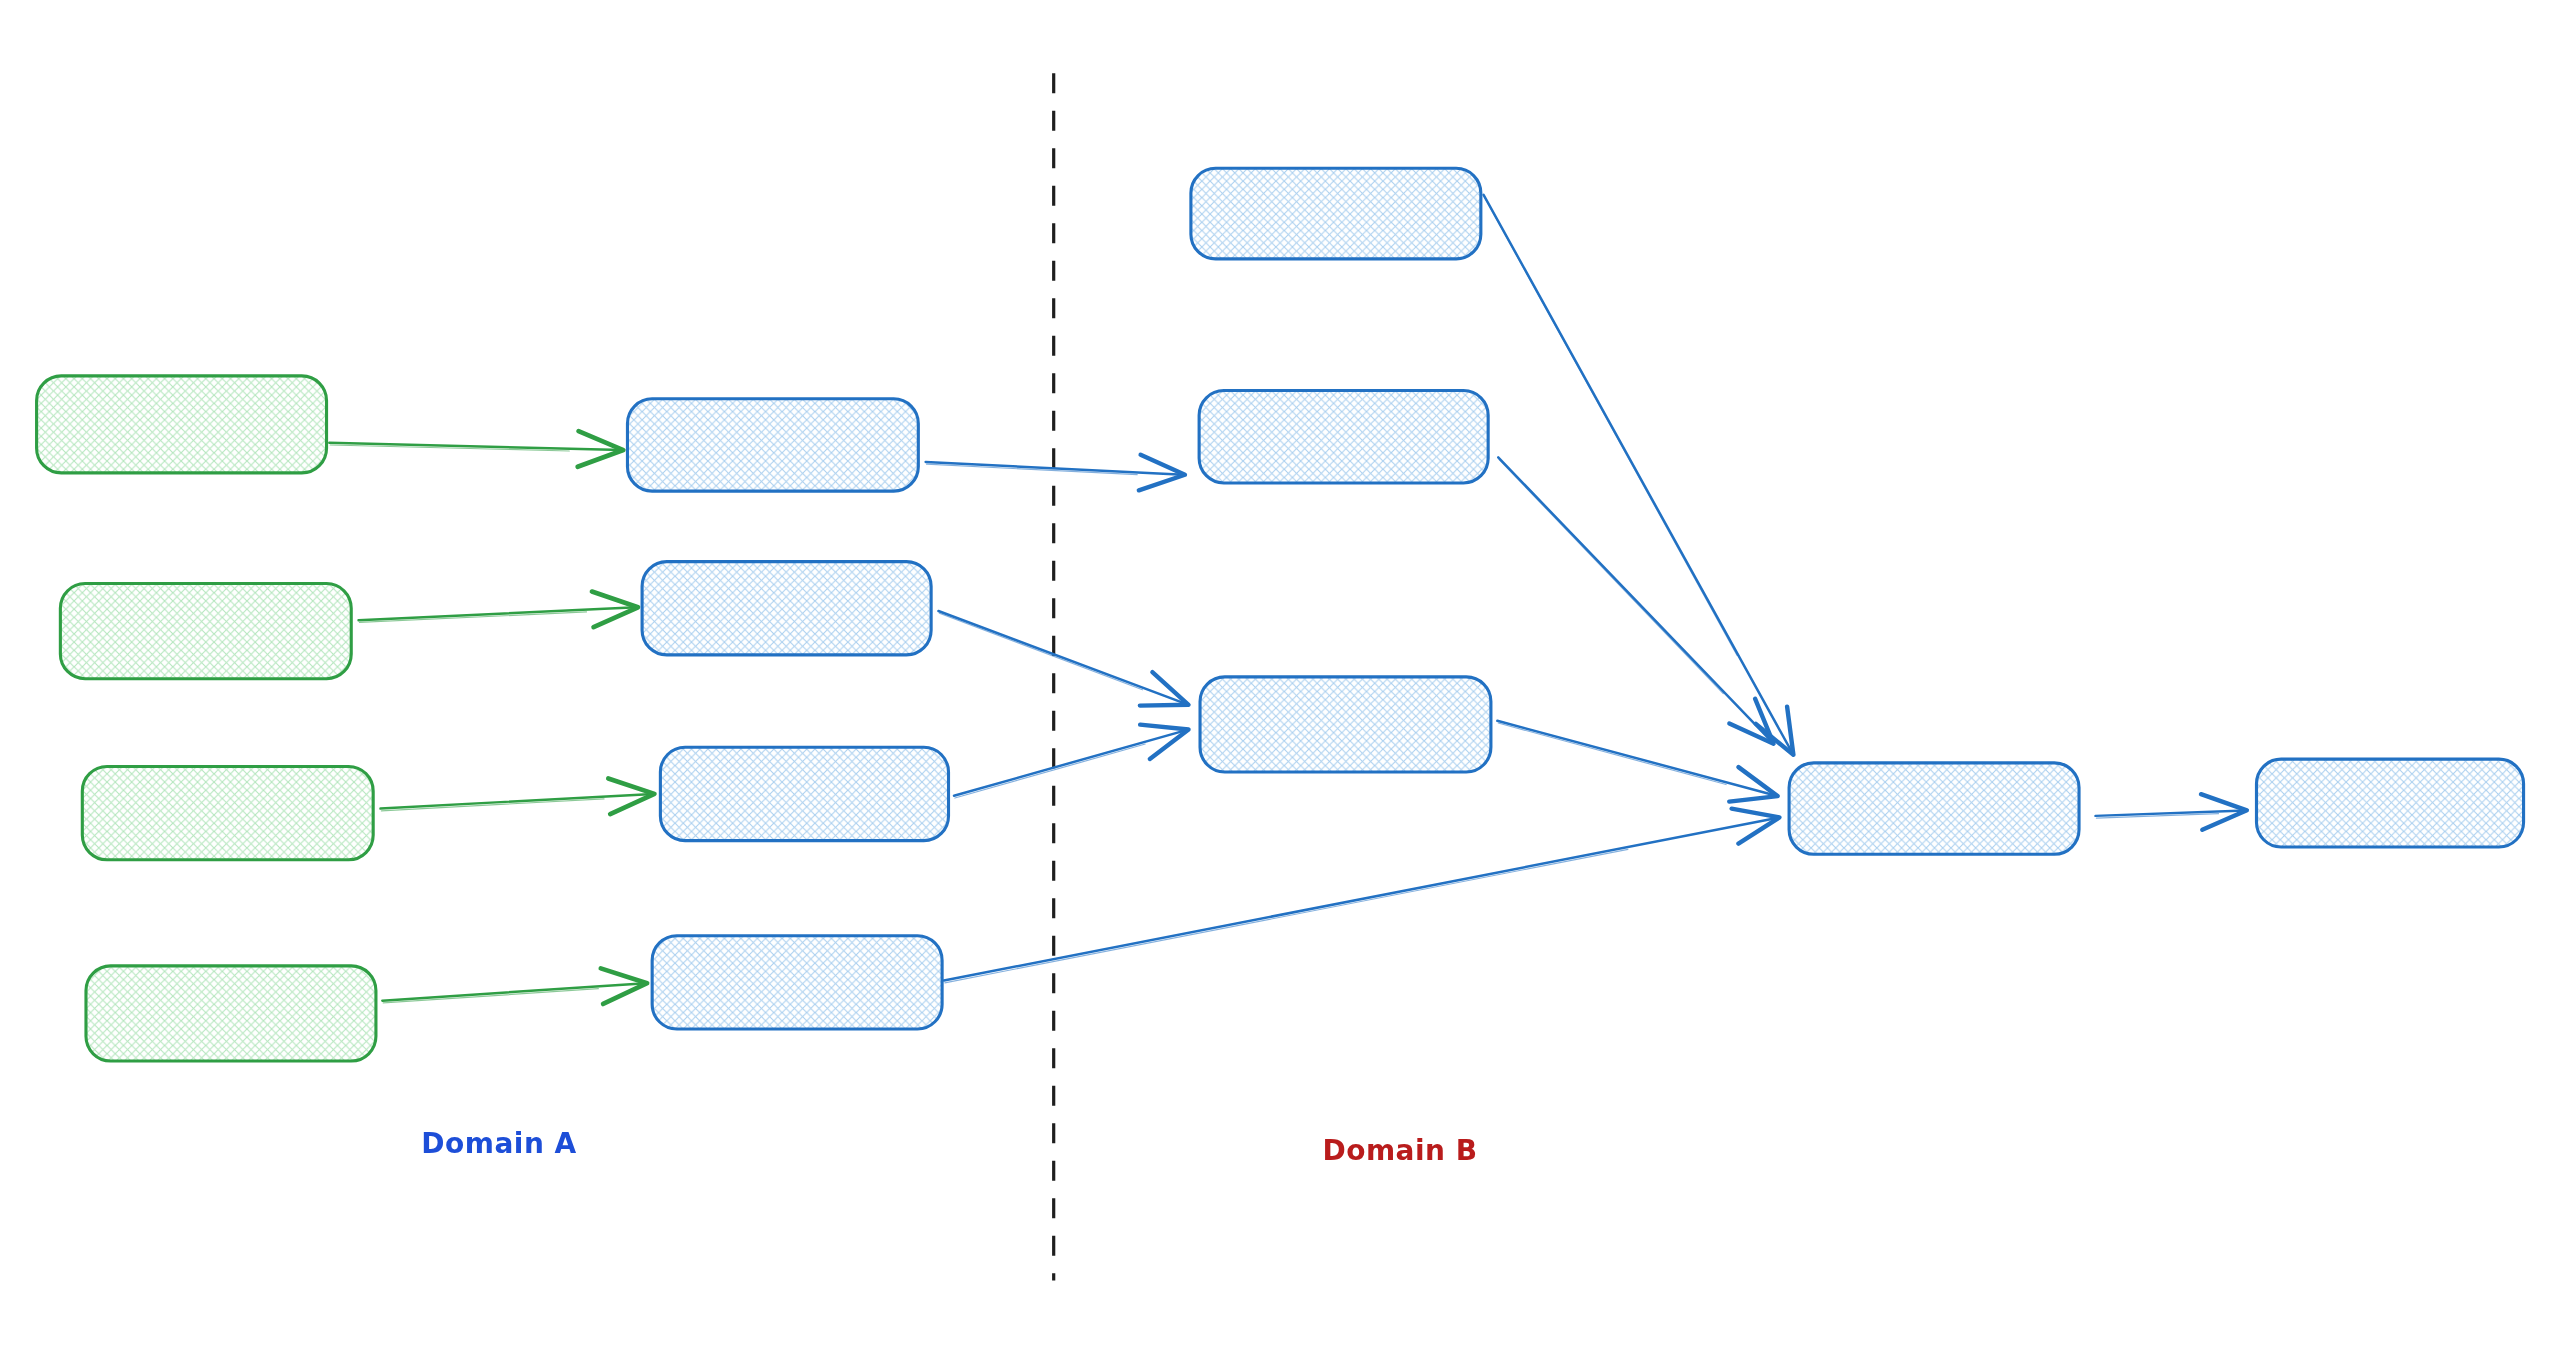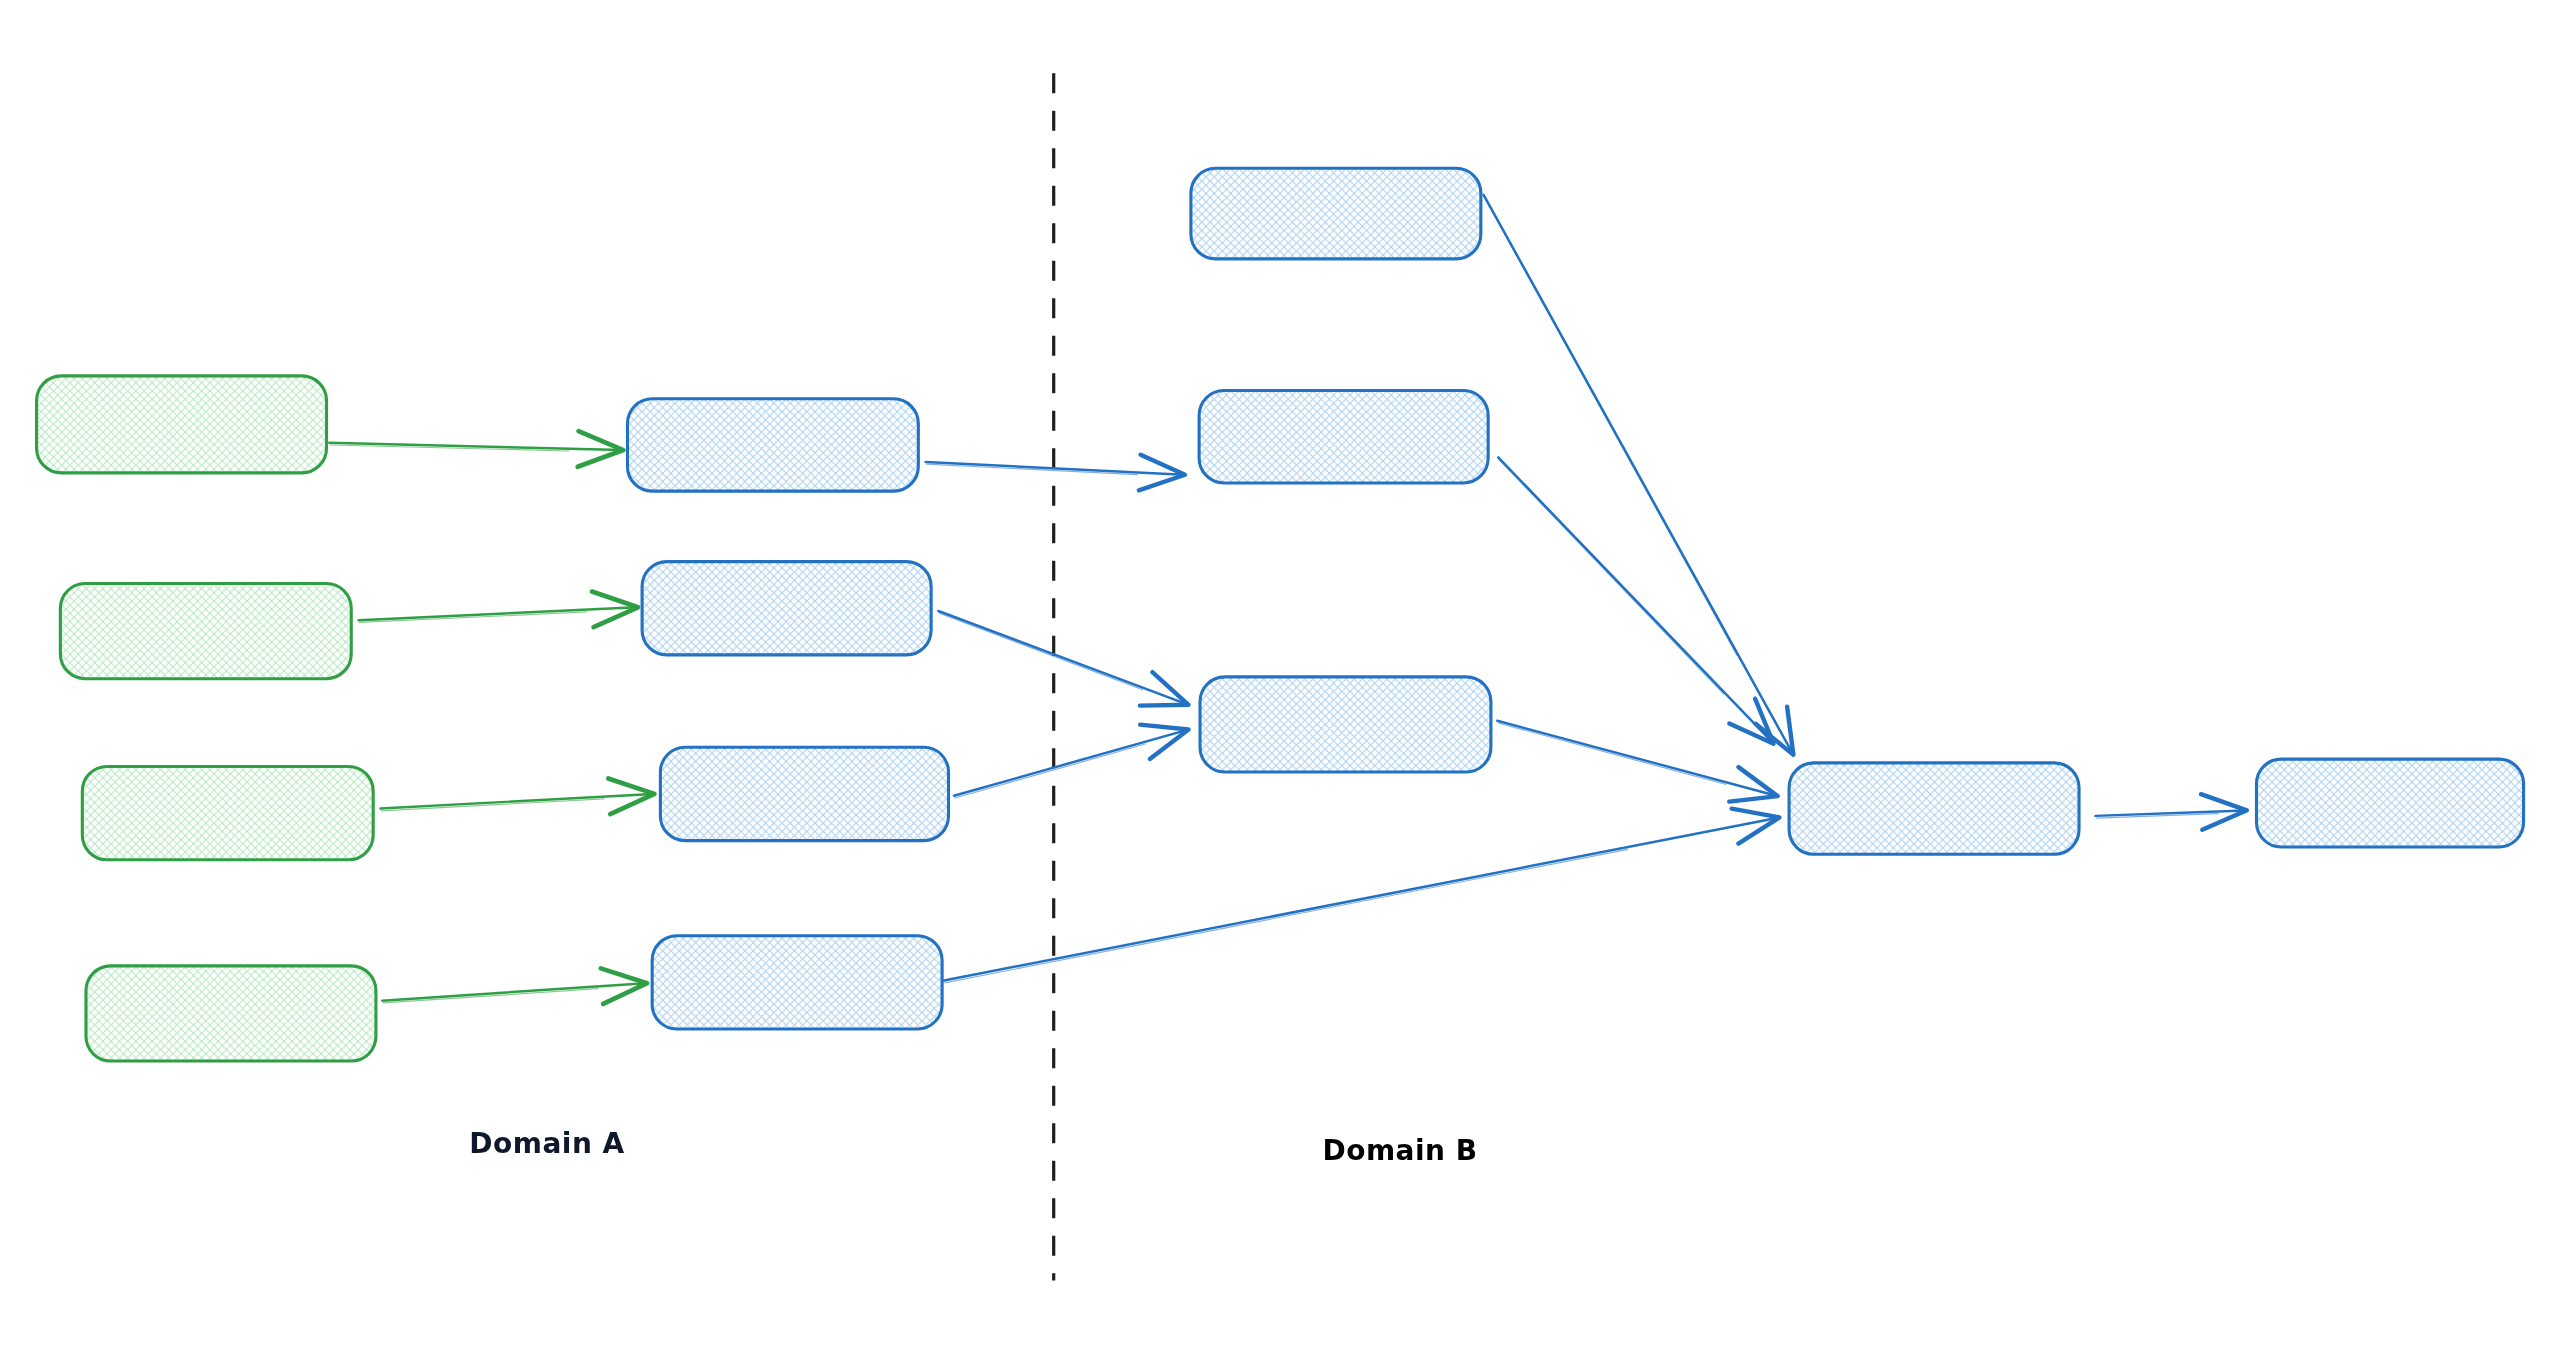--- a/index.html
+++ b/index.html
@@ -106,16 +106,16 @@
       <rect x="686" y="436" width="318" height="101" rx="27" ry="27" fill="url(#hatch-blue)" stroke="#2271c3" stroke-width="3.4" stroke-linejoin="round"></rect>
       <rect x="702" y="614" width="316" height="102" rx="27" ry="27" fill="url(#hatch-blue)" stroke="#2271c3" stroke-width="3.4" stroke-linejoin="round"></rect>
       <rect x="722" y="817" width="315" height="102" rx="27" ry="27" fill="url(#hatch-blue)" stroke="#2271c3" stroke-width="3.4" stroke-linejoin="round"></rect>
       <rect x="713" y="1023" width="317" height="102" rx="27" ry="27" fill="url(#hatch-blue)" stroke="#2271c3" stroke-width="3.4" stroke-linejoin="round"></rect>
       <rect x="1302" y="184" width="317" height="99" rx="27" ry="27" fill="url(#hatch-blue)" stroke="#2271c3" stroke-width="3.4" stroke-linejoin="round"></rect>
       <rect x="1311" y="427" width="316" height="101" rx="27" ry="27" fill="url(#hatch-blue)" stroke="#2271c3" stroke-width="3.4" stroke-linejoin="round"></rect>
       <rect x="1312" y="740" width="318" height="104" rx="27" ry="27" fill="url(#hatch-blue)" stroke="#2271c3" stroke-width="3.4" stroke-linejoin="round"></rect>
       <rect x="1956" y="834" width="317" height="100" rx="27" ry="27" fill="url(#hatch-blue)" stroke="#2271c3" stroke-width="3.4" stroke-linejoin="round"></rect>
       <rect x="2467" y="830" width="292" height="96" rx="27" ry="27" fill="url(#hatch-blue)" stroke="#2271c3" stroke-width="3.4" stroke-linejoin="round"></rect>
     </svg>
-  <div class="domain-label" id="label-0" style="left: 547px; top: 1143px; color: #0f172a;">Domain A</div>
-  <div class="domain-label" id="label-1" style="left: 1400px; top: 1150px; color: #000000;">Domain B</div>
+  <div class="domain-label" id="label-0" style="left: 499px; top: 1143px; color: #1d4ed8;">Domain A</div>
+  <div class="domain-label" id="label-1" style="left: 1400px; top: 1150px; color: #b91c1c;">Domain B</div>
 </div>
 
 
 </body></html>

